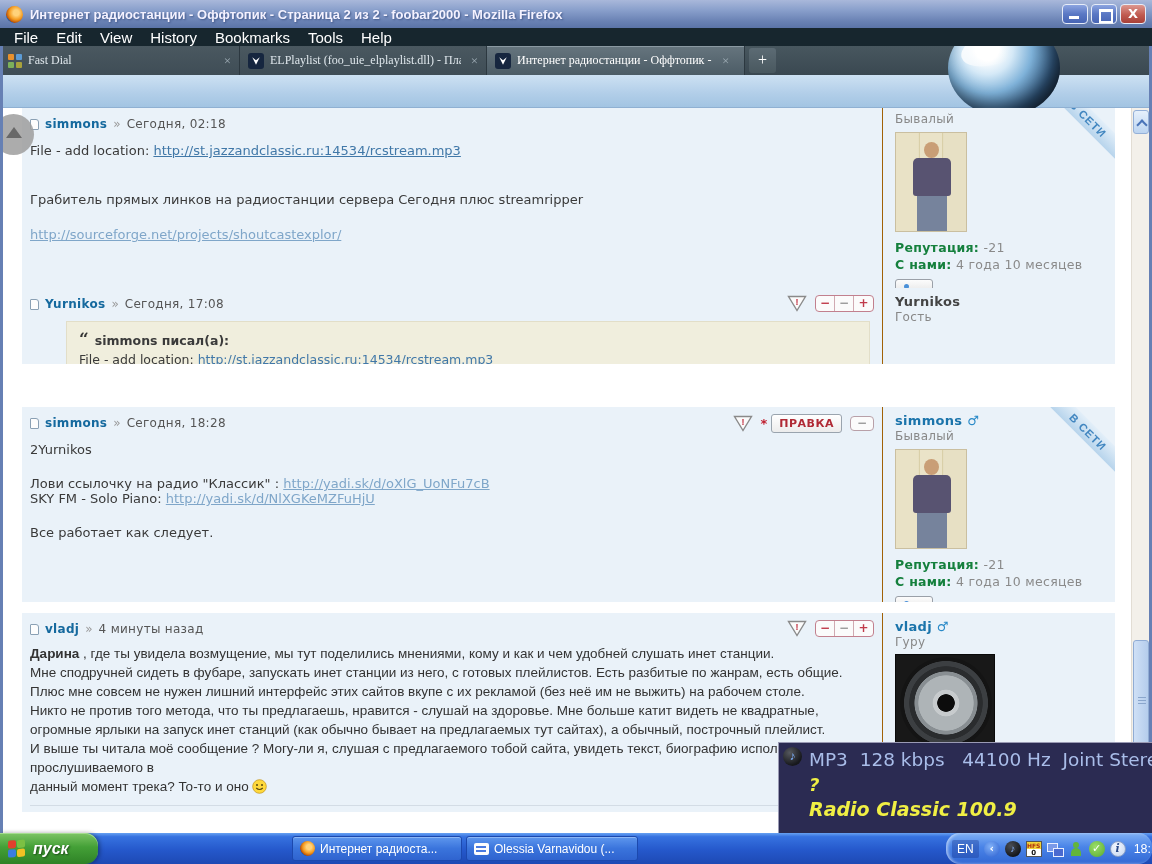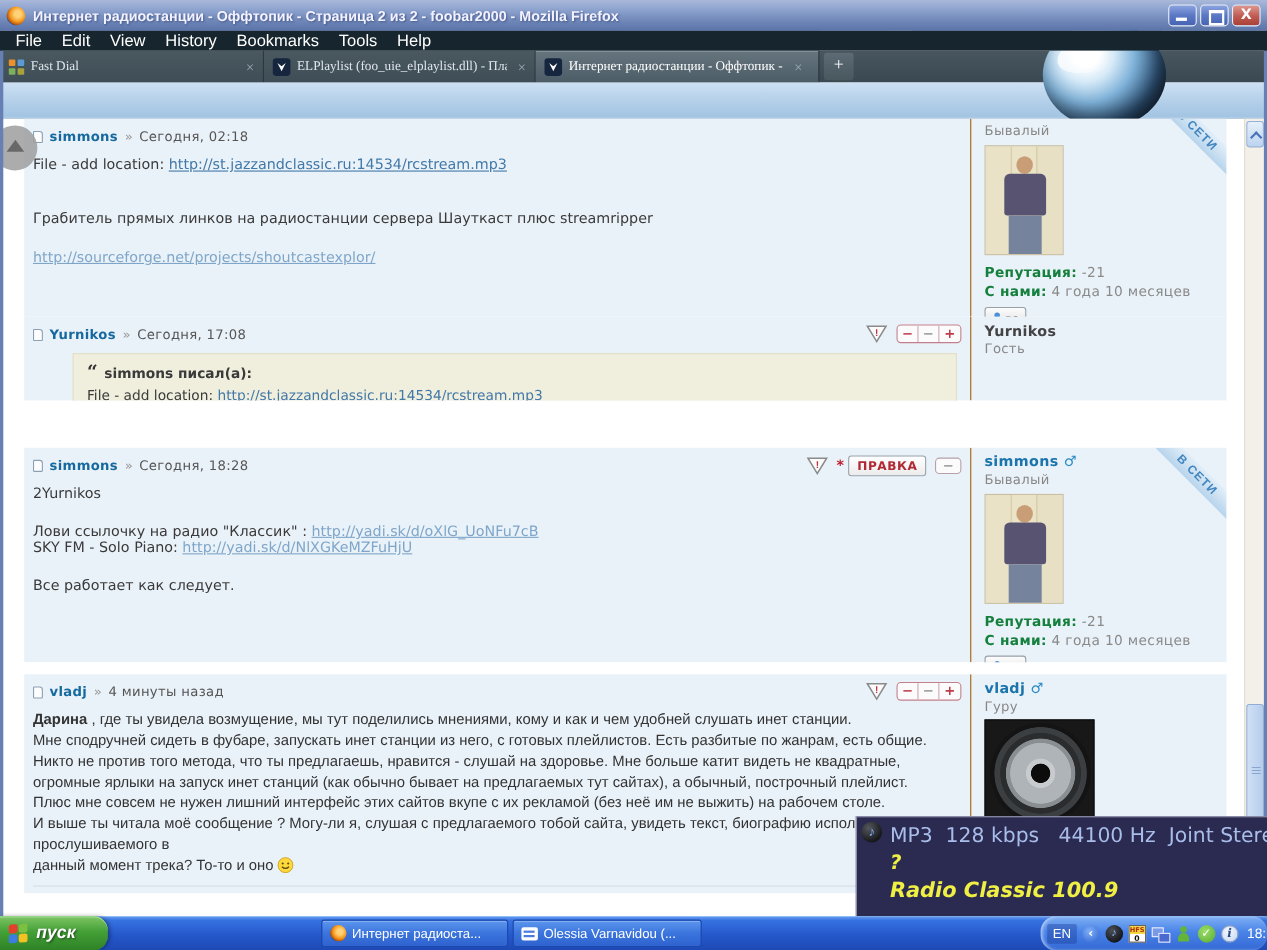--- a/index.html
+++ b/index.html
@@ -317,21 +317,21 @@
       <div class="post-head">
         <span class="page-ico"></span>
         <span class="author">simmons</span>
         <span class="hsep">»</span>
         <span class="pdate">Сегодня, 02:18</span>
       </div>
       <div class="pbody">
         <p style="margin-top:12px">
           <span>File - add location: </span><span class="lnk">http://st.jazzandclassic.ru:14534/rcstream.mp3</span>
         </p>
-        <p style="margin-top:34px">Грабитель прямых линков на радиостанции сервера Шауткаст плюс streamripper</p>
+        <p style="margin-top:34px">Грабитель прямых линков на радиостанции сервера Сегодня плюс streamripper</p>
         <p style="margin-top:20px"><span class="lnk-light">http://sourceforge.net/projects/shoutcastexplor/</span></p>
       </div>
     </div>
     <div class="post-side">
       <div class="side-rank" style="margin-top:-2px">Бывалый</div>
       <div class="avatar1">
           <i class="head"></i>
           <i class="shirt"></i>
           <i class="jeans"></i>
         </div>
@@ -447,22 +447,22 @@
         </span>
         <span class="rate-group">
           <span class="rate-btn rate-minus-red">−</span>
           <span class="rate-btn rate-neutral">−</span>
           <span class="rate-btn rate-plus">+</span>
         </span>
       </div>
       <div class="p4body" style="margin-top:8px">
         <p><span class="lead">Дарина</span><span> , где ты увидела возмущение, мы тут поделились мнениями, кому и как и чем удобней слушать инет станции.</span></p>
         <p>Мне сподручней сидеть в фубаре, запускать инет станции из него, с готовых плейлистов. Есть разбитые по жанрам, есть общие.</p>
+        <p>Плюс мне совсем не нужен лишний интерфейс этих сайтов вкупе с их рекламой (без неё им не выжить) на рабочем столе.</p>
         <p>Никто не против того метода, что ты предлагаешь, нравится - слушай на здоровье. Мне больше катит видеть не квадратные, огромные ярлыки на запуск инет станций (как обычно бывает на предлагаемых тут сайтах), а обычный, построчный плейлист.</p>
-        <p>Плюс мне совсем не нужен лишний интерфейс этих сайтов вкупе с их рекламой (без неё им не выжить) на рабочем столе.</p>
         <p>И выше ты читала моё сообщение ? Могу-ли я, слушая с предлагаемого тобой сайта, увидеть текст, биографию исполнителя прослушиваемого в</p>
         <p><span>данный момент трека? То-то и оно</span>
           <svg width="15" height="15" viewBox="0 0 15 15" style="vertical-align:-3px">
             <circle cx="7.5" cy="7.5" r="6.8" fill="#ffd93b" stroke="#c89a20" stroke-width="0.8"></circle>
             <circle cx="5" cy="6" r="1" fill="#5a4a10"></circle>
               <circle cx="10" cy="6" r="1" fill="#5a4a10"></circle>
             <path d="M4.2 9 Q7.5 12 10.8 9" fill="none" stroke="#5a4a10" stroke-width="1.1"></path>
           </svg>
         </p>
         <div class="signature">HTPC Termaltake, Audiotrak Prodigy 5.1 LTM, Onkyo 525E,Yamaha 8900.</div>

